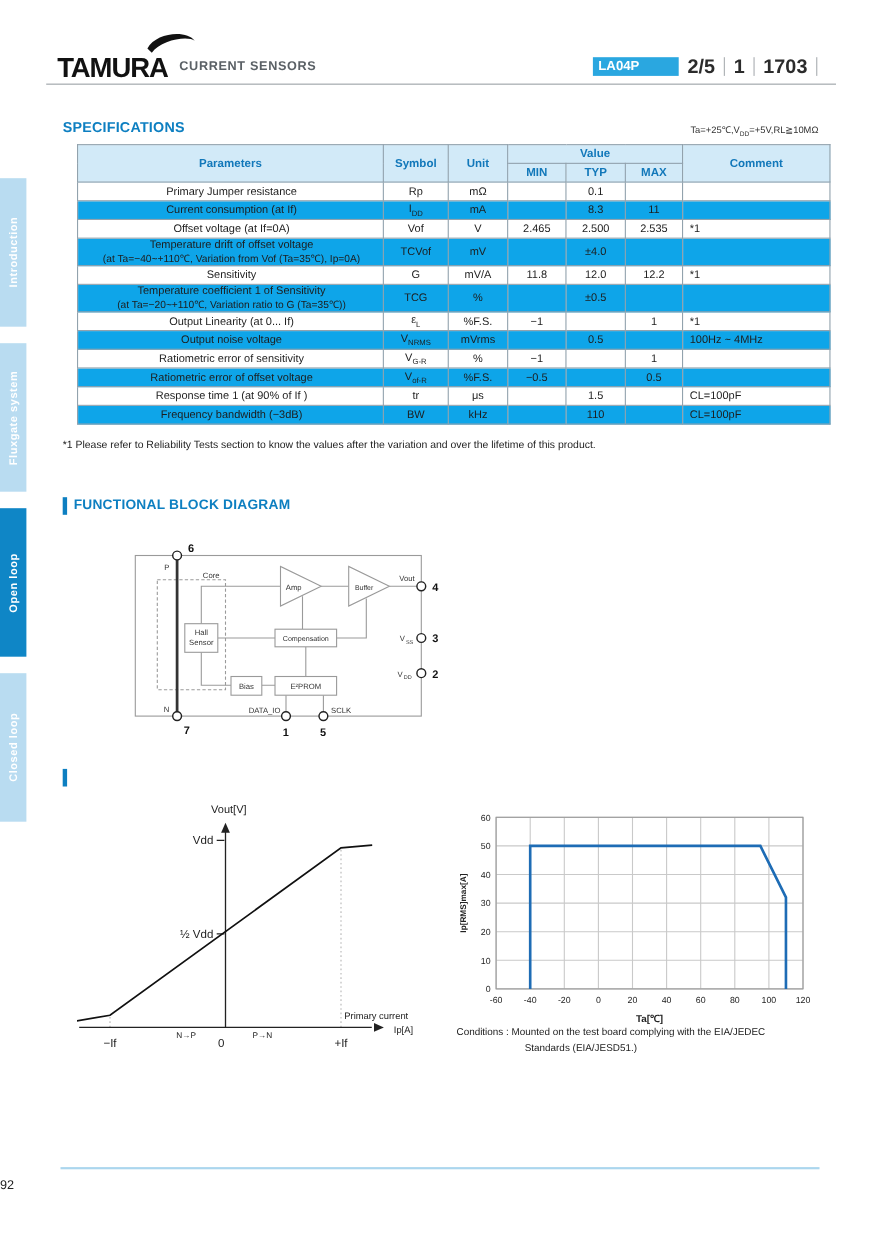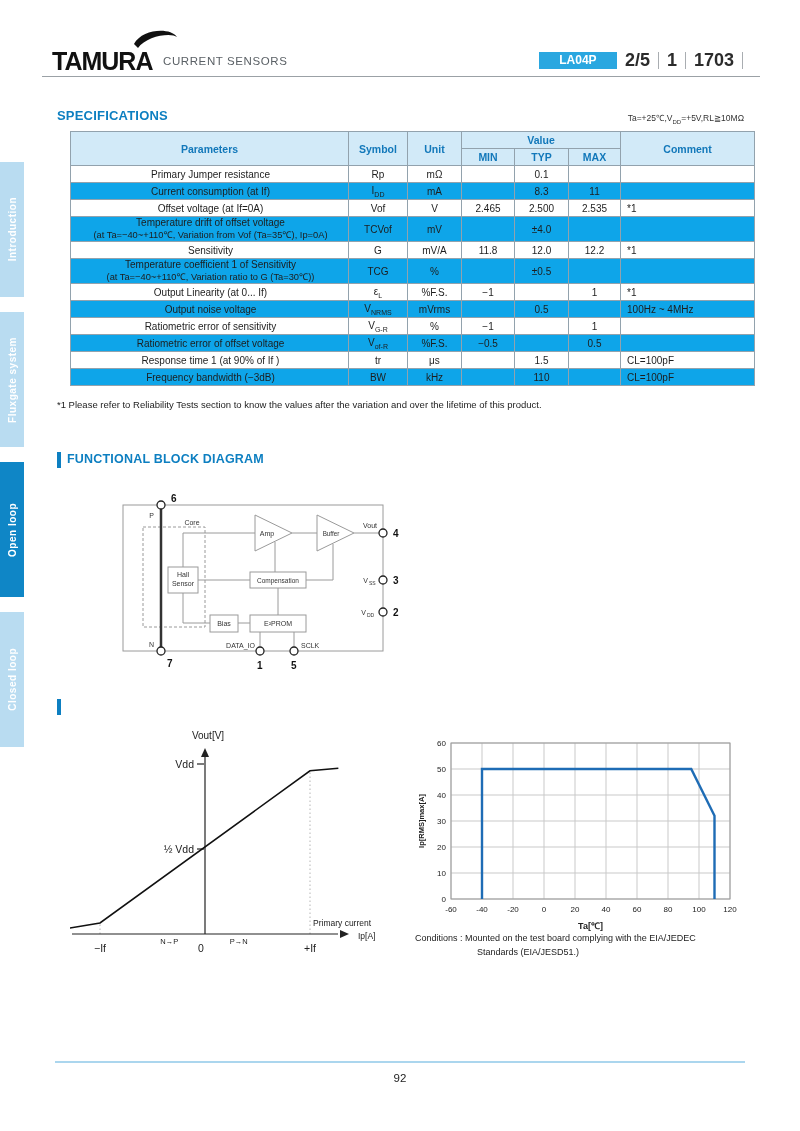--- a/index.html
+++ b/index.html
@@ -6,25 +6,25 @@
   .page{position:relative;width:800px;height:1131px;background:#fff;overflow:hidden;
         font-family:"Liberation Sans",sans-serif;color:#222;}
   
   .tab{position:absolute;left:0;width:24px;height:135px;background:#b9dcf1;
        display:flex;align-items:center;justify-content:center;}
   .tab span{writing-mode:vertical-rl;transform:rotate(180deg);color:#fff;font-size:10px;
        font-weight:bold;letter-spacing:.5px;white-space:nowrap;}
   .tab.active{background:#0f86c6;}
   
   .logo-text{font-weight:bold;font-size:25px;letter-spacing:-1px;fill:#111;}
-  .subtitle{position:absolute;left:163px;top:55px;font-size:11.5px;font-weight:normal;
+  .subtitle{position:absolute;left:163px;top:55px;font-size:11.5px;font-weight:bold;
        color:#5b6166;letter-spacing:.6px;}
   .hdr-right{position:absolute;right:57px;top:50px;display:flex;align-items:center;gap:8px;}
   .chip{background:#2aa7e0;color:#fff;font-size:12px;font-weight:bold;width:68px;
-       text-align:center;padding:1px 5px 2px 5px;}
+       text-align:left;padding:1px 5px 2px 5px;}
   .ref{font-size:18px;font-weight:bold;color:#2b2b2b;}
   .sep{width:1px;height:17px;background:#a9adb1;}
   .hdr-rule{position:absolute;left:42px;right:40px;top:76px;border-top:1.5px solid #9ba1a6;}
   
   .sec-title{position:absolute;font-size:13px;font-weight:bold;color:#0d7fc1;letter-spacing:.2px;}
   .accent{position:absolute;width:4px;height:16px;background:#0d7fc1;}
   .conds{position:absolute;right:56px;top:112px;font-size:8.5px;color:#333;}
   .conds sub{font-size:6px;}
   
   .spec-table{position:absolute;left:57px;top:131px;width:684px;border-collapse:collapse;
@@ -51,21 +51,21 @@
   .ax{stroke:#222;stroke-width:1.2;}
   .curve{stroke:#111;stroke-width:1.6;fill:none;}
   .dotted{stroke:#b5b5b5;stroke-width:1;stroke-dasharray:1.5,2.5;fill:none;}
   .clab{font-family:"Liberation Sans",sans-serif;fill:#222;}
   .grid{stroke:#c9c9c9;stroke-width:1;}
   .grid-border{stroke:#9a9a9a;stroke-width:1;fill:none;}
   .cond-text{position:absolute;left:415px;top:931px;font-size:9px;color:#222;line-height:14px;}
   .cond-text .l2{padding-left:62px;}
   
   .footer-line{position:absolute;left:55px;right:55px;top:1061px;height:2px;background:#abd6ee;}
-  .page-num{position:absolute;left:0;width:800px;top:1072px;text-align:center;
+  .page-num{position:absolute;left:0;width:800px;top:1072px;text-align:left;
        font-size:11.5px;color:#222;}
   .abs{position:absolute;}
 </style>
 </head>
 <body>
 
 <div class="page">
 
   <div class="tab" style="top:162px">
       <span>Introduction</span>
@@ -176,21 +176,21 @@
           <td class="c">G</td>
           <td class="c">mV/A</td>
           <td class="c">11.8</td>
           <td class="c">12.0</td>
           <td class="c">12.2</td>
           <td class="comment">*1</td>
         </tr>
         <tr class="alt">
           <td class="param">
             <div>Temperature coefficient 1 of Sensitivity</div>
-            <div class="p2">(at Ta=−40~+110℃, Variation ratio to G (Ta=30℃))</div>
+            <div class="p2">(at Ta=−20~+110℃, Variation ratio to G (Ta=35℃))</div>
           </td>
           <td class="c">TCG</td>
           <td class="c">%</td>
           <td class="c"></td>
           <td class="c">±0.5</td>
           <td class="c"></td>
           <td class="comment"></td>
         </tr>
         <tr>
           <td class="param">

